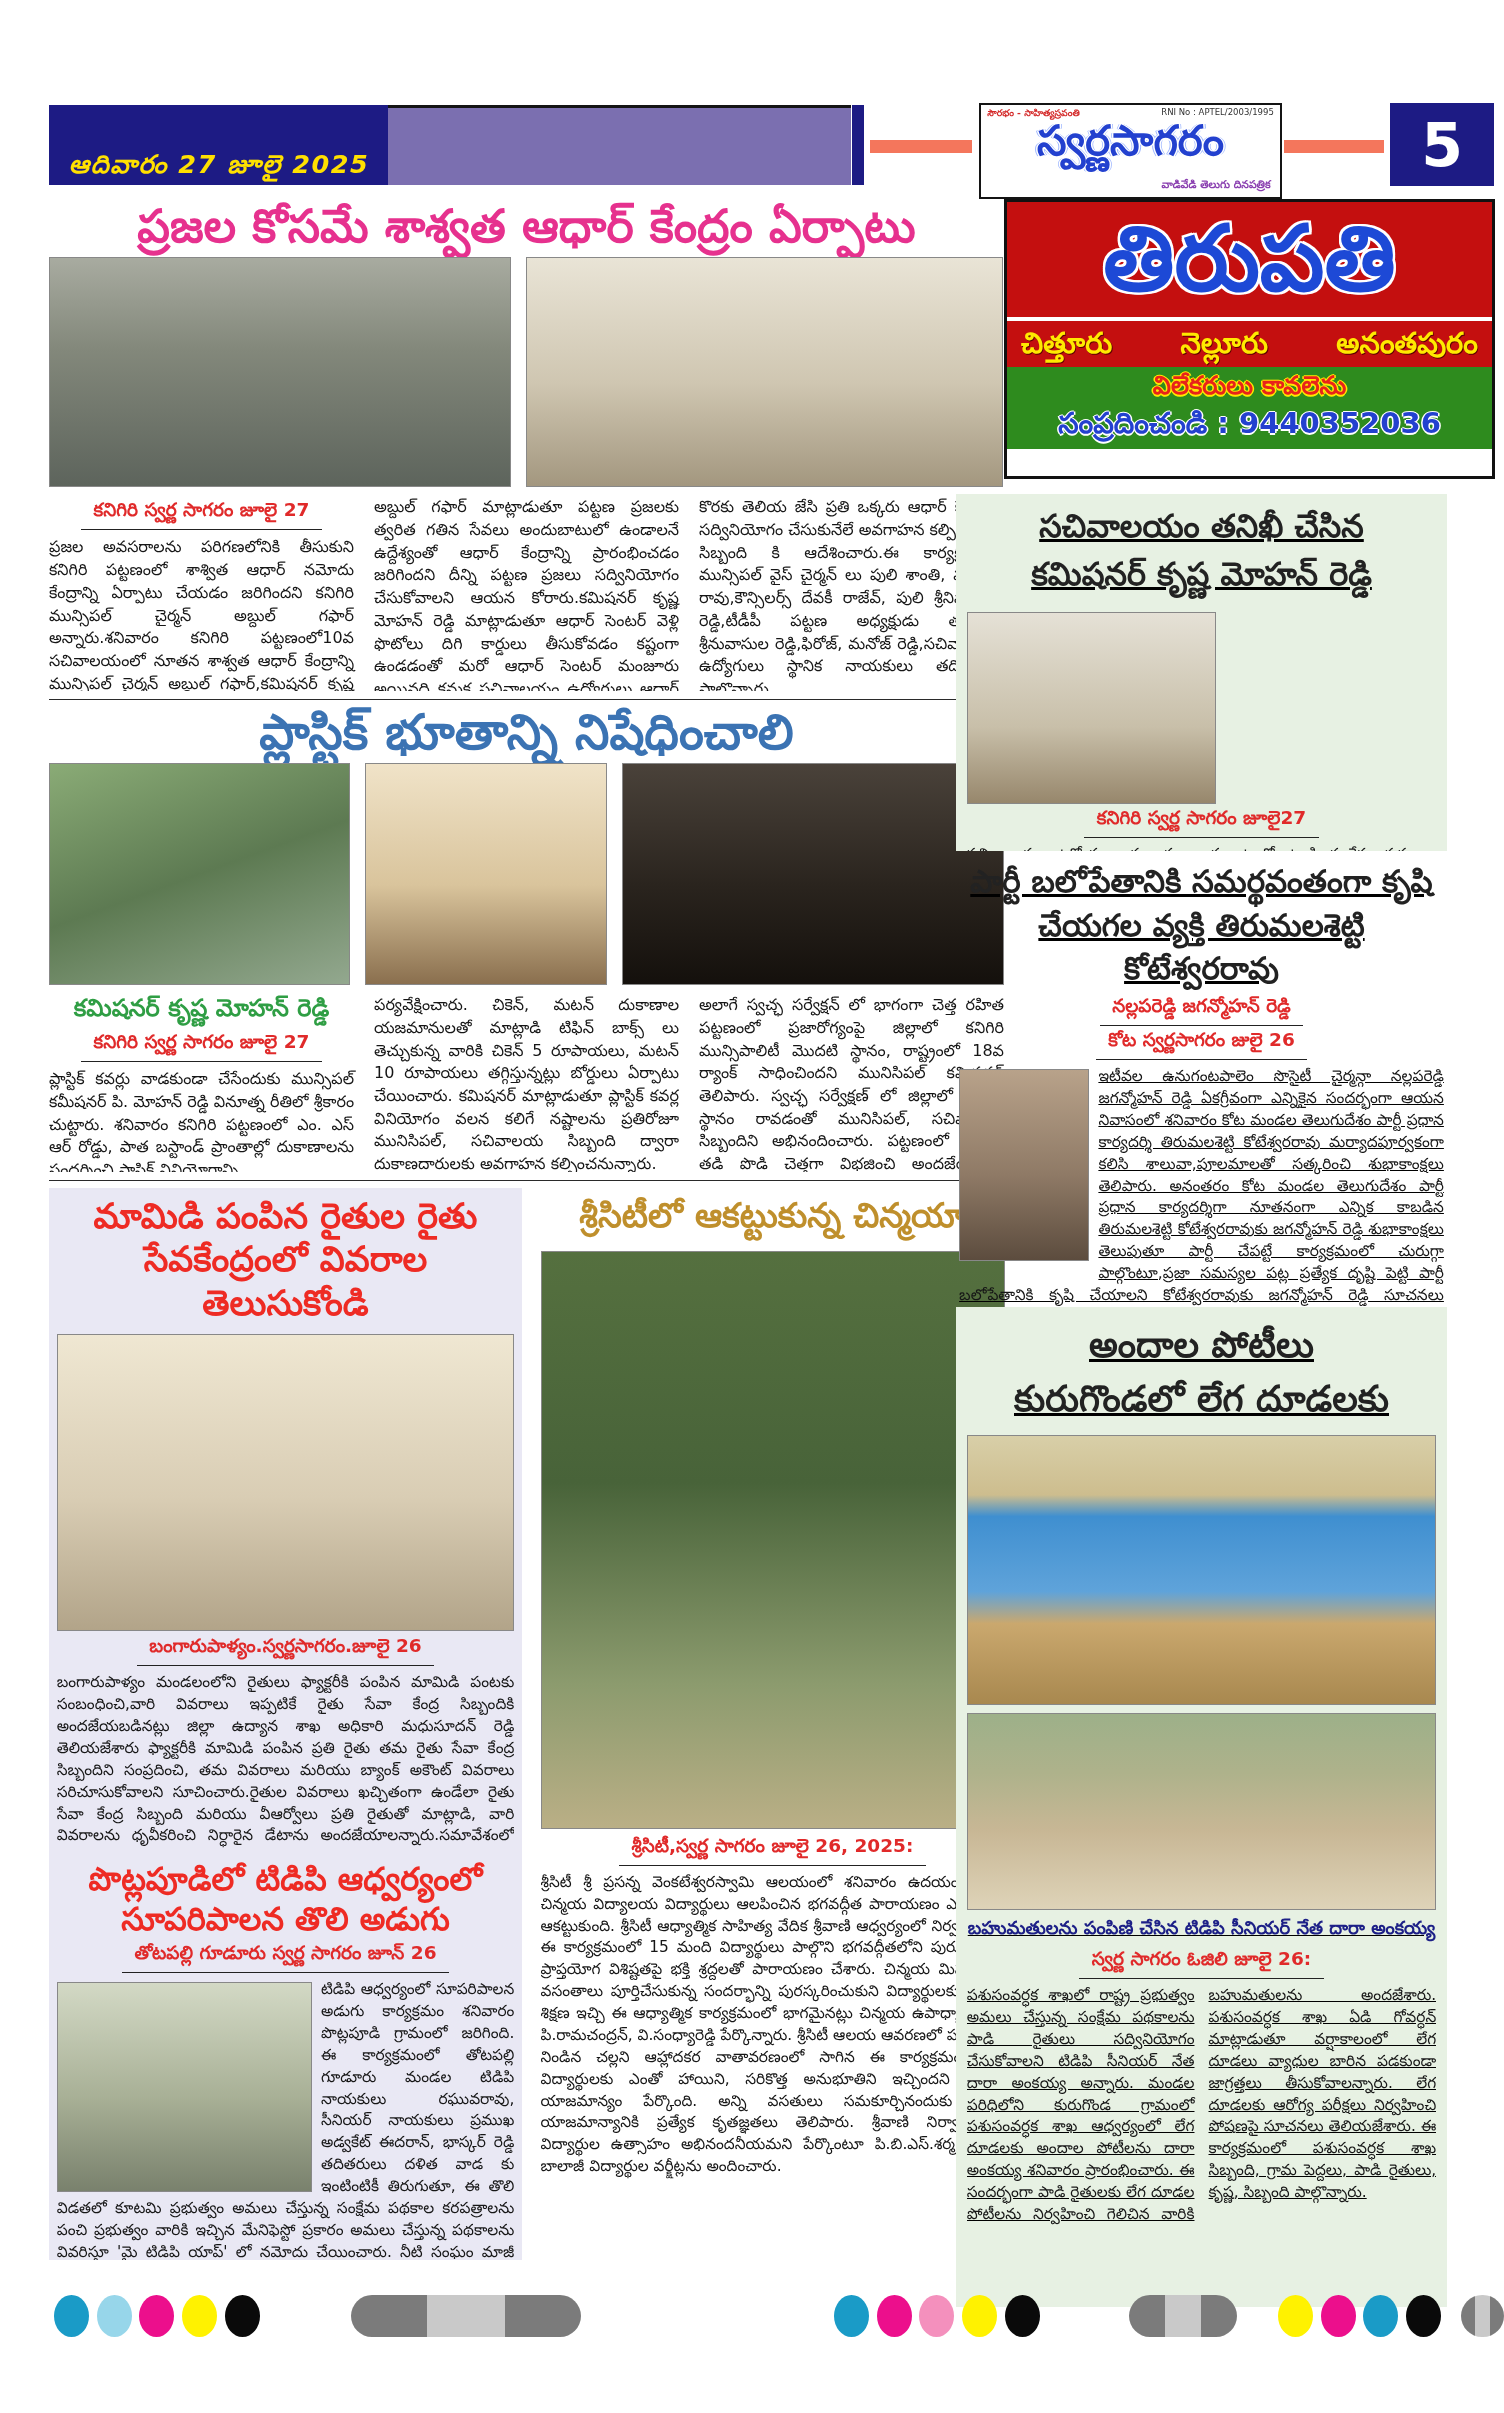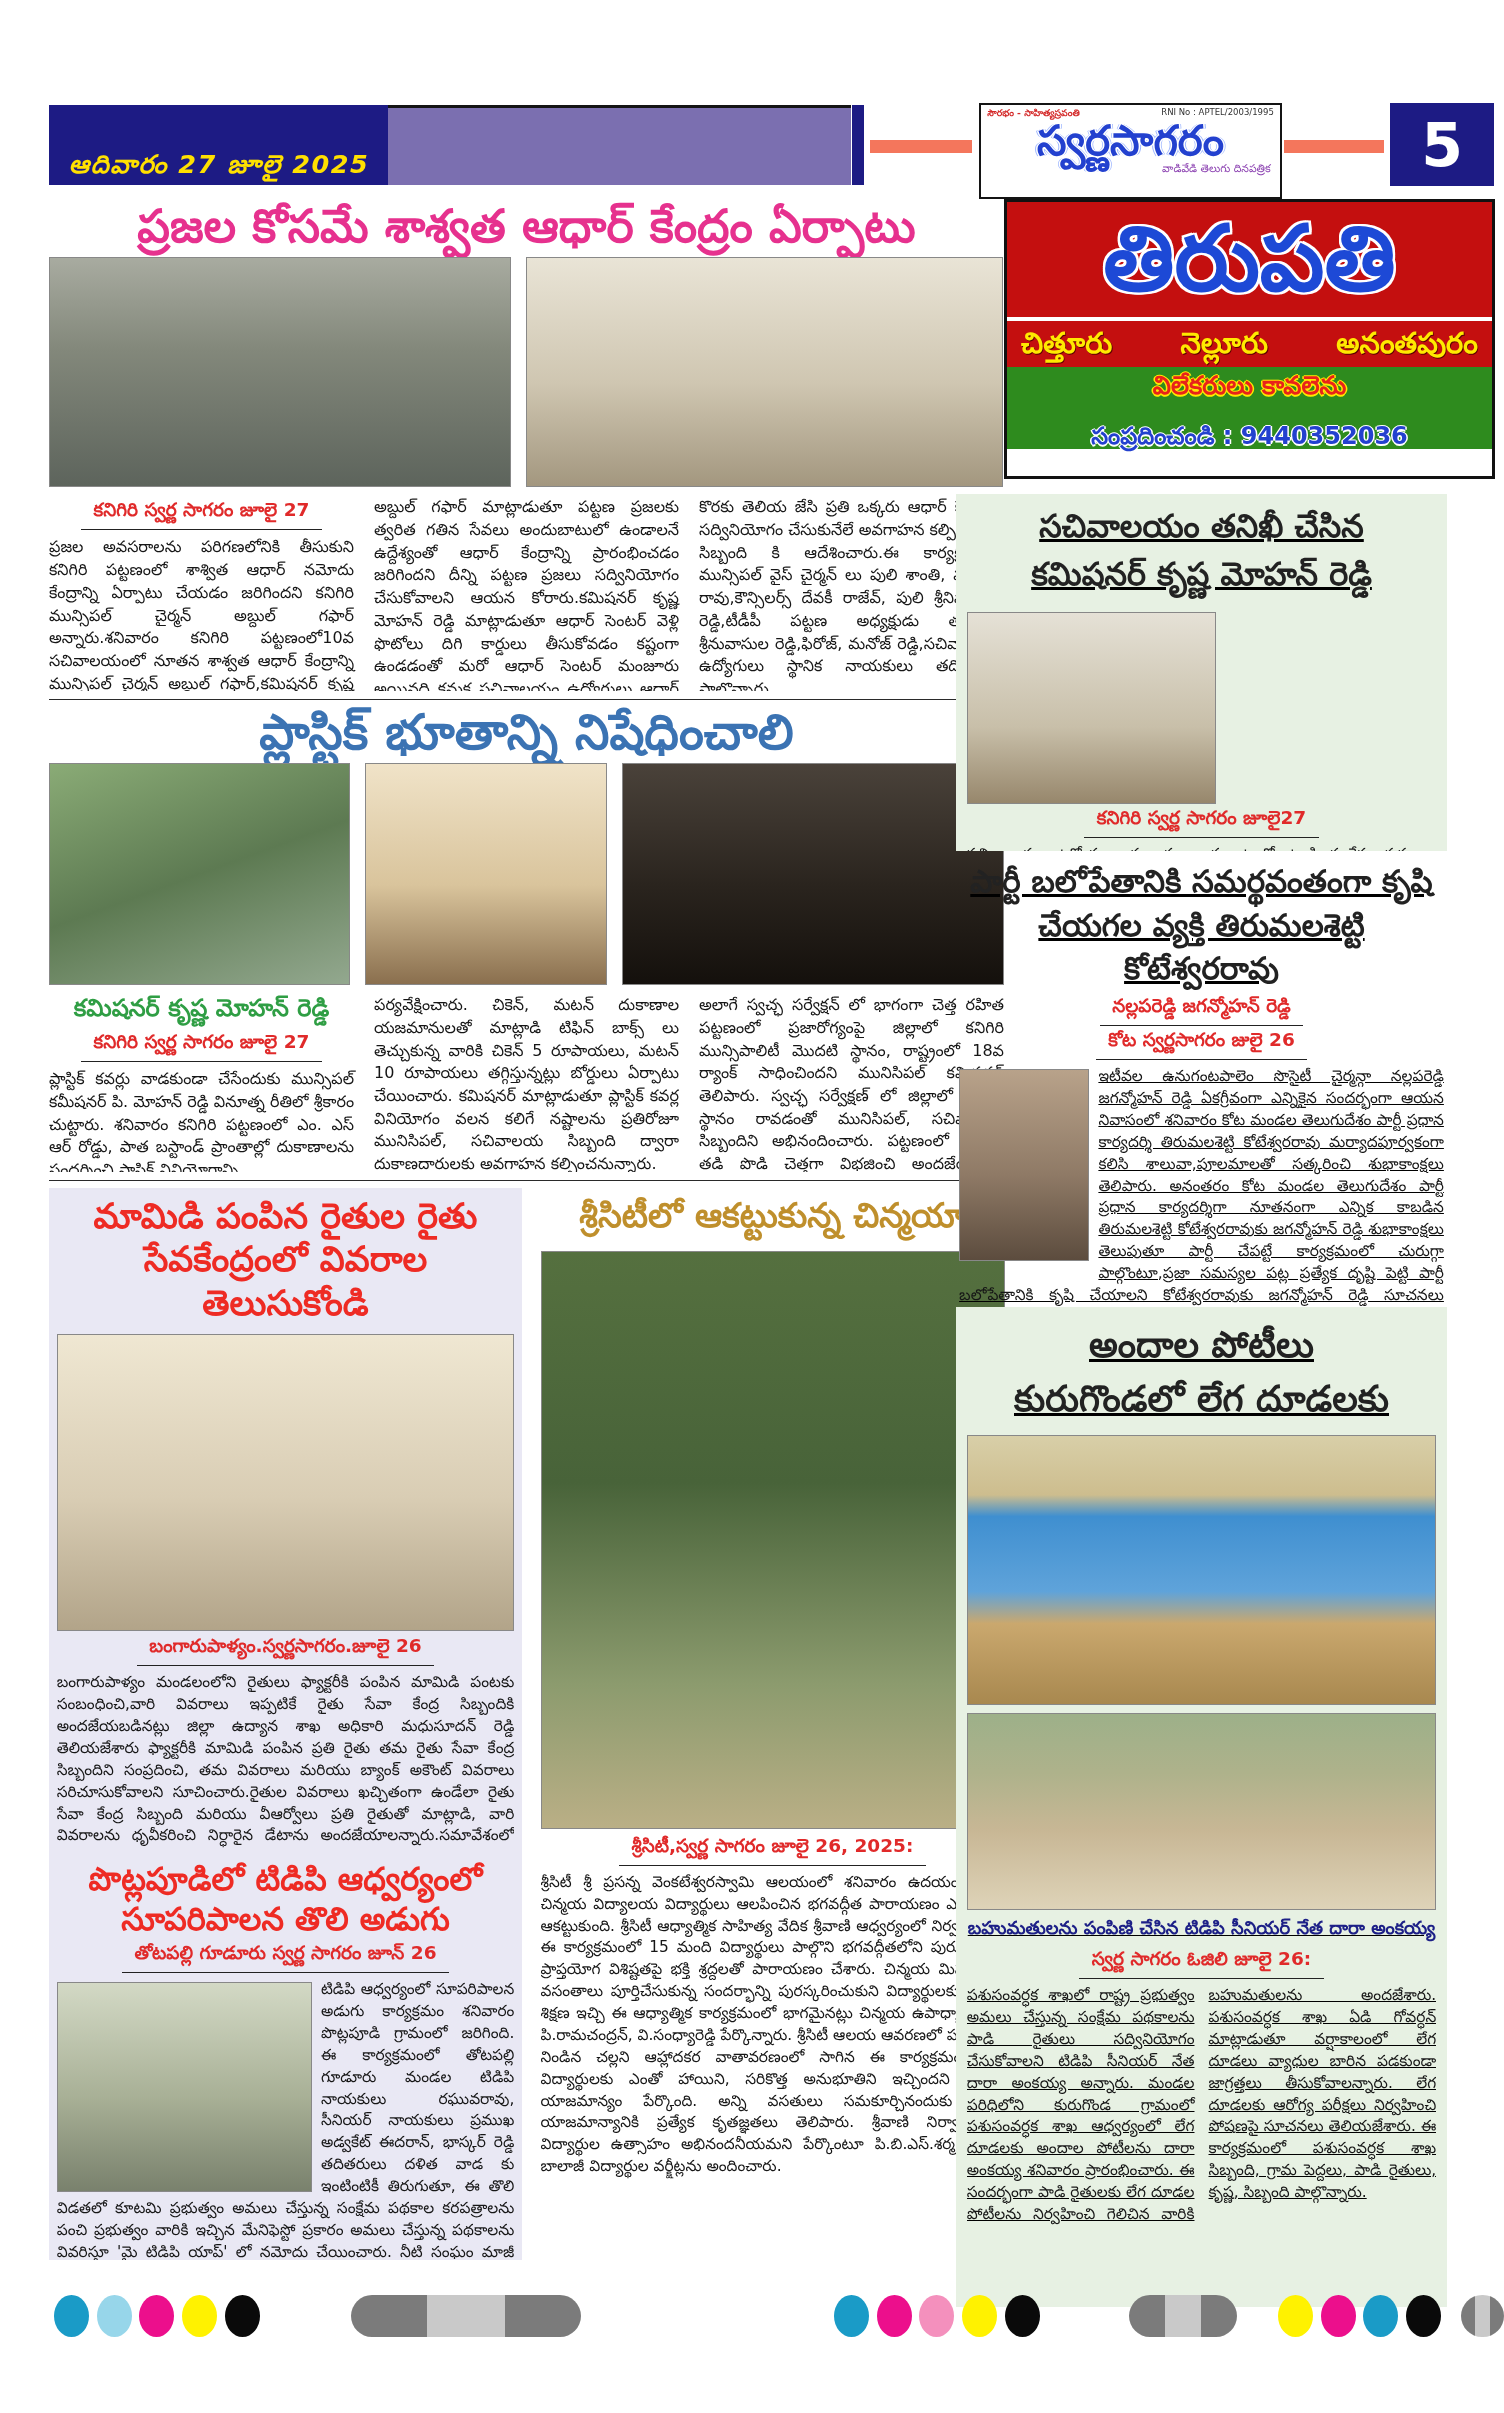--- a/index.html
+++ b/index.html
@@ -15,37 +15,37 @@
   .navy-cap { left:852px; top:105px; width:11.6px; height:80px; background:#1d1b84; }
   .dash { top:140px; height:13px; background:#f4765c; }
   .dash-l { left:870px; width:102px; }
   .dash-r { left:1284px; width:100px; }
   .masthead { left:979px; top:103px; width:303px; height:96px; background:#fff; border:2.3px solid #141414; text-align:center; overflow:hidden; }
   .mh-top { display:flex; justify-content:space-between; padding:2.3px 6.2px 0 6.2px; }
   .mh-tag { color:#d42a2a; font-size:9.3px; font-weight:bold; }
   .mh-rni { color:#333; font-size:8.5px; }
   .mh-title { color:#2341cf; font-size:42px; font-weight:bold; line-height:1.0;
     text-shadow:-1.5px 0 #fff,1.5px 0 #fff,0 -1.5px #fff,0 1.5px #fff, -2.3px 0 #9db6ff, 2.3px 0 #9db6ff; }
-  .mh-sub { color:#8a3fb0; font-size:10.8px; font-weight:normal; text-align:right; padding-right:9.3px; }
+  .mh-sub { color:#8a3fb0; font-size:10.8px; font-weight:bold; text-align:right; padding-right:9.3px;margin-top:16px; }
   .page-num { left:1390px; top:103px; width:104px; height:83px; background:#1d1b84;
     color:#fff; font-size:60px; font-weight:bold; display:flex; align-items:center; justify-content:center; }
 
   
   .ad { left:1004px; top:199px; width:491px; height:280px; border:3.1px solid #111; }
   .ad-red { height:165px; background:#c40f0f; text-align:center; }
   .ad-title { font-size:91px; font-weight:bold; color:#1d49d6; line-height:1.25;
     text-shadow:-2.3px 0 #fff,2.3px 0 #fff,0 -2.3px #fff,0 2.3px #fff,-2.3px -2.3px #fff,2.3px 2.3px #fff,-2.3px 2.3px #fff,2.3px -2.3px #fff; }
   .ad-divider { border-top:4.6px solid #fff; margin:1.5px 0 4.6px 0; }
   .ad-districts { display:flex; justify-content:space-between; padding:0 14px; color:#ffe900; font-size:29px; font-weight:bold;
     text-shadow:0.8px 0.8px 0 #5a0000; }
   .ad-green { height:82px; background:#2e8b1e; text-align:center; padding-top:3.1px; }
   .ad-wanted { color:#e8231a; font-size:25.5px; font-weight:bold;
     text-shadow:-1.5px 0 #ffe900,1.5px 0 #ffe900,0 -1.5px #ffe900,0 1.5px #ffe900; }
-  .ad-contact { color:#2341cf; font-size:24px; font-weight:bold;
-    text-shadow:-1.5px 0 #fff,1.5px 0 #fff,0 -1.5px #fff,0 1.5px #fff;margin-top:16px; }
+  .ad-contact { color:#2341cf; font-size:29px; font-weight:bold;
+    text-shadow:-1.5px 0 #fff,1.5px 0 #fff,0 -1.5px #fff,0 1.5px #fff; }
 
   
   .h-pink { color:#e6318e; font-size:46px; font-weight:bold; text-align:center; line-height:1.06; }
   .h-blue { color:#3b73b3; font-size:49px; font-weight:bold; text-align:center; line-height:1.0; }
   .h-red { color:#ee2b24; font-size:35px; font-weight:bold; text-align:center; line-height:1.25; }
   .h-gold { color:#bf8f2c; font-size:34px; font-weight:bold; text-align:center; line-height:1.6; }
   .h-black { color:#222; font-size:34px; font-weight:bold; text-align:center; line-height:1.5; }
   .subhead-green { color:#2f9e44; font-size:24px; font-weight:bold; text-align:center; }
   .dl { text-align:center; margin:3.1px 0 6.2px 0; }
   .dl-text { display:inline-block; color:#e02a2a; font-size:18.5px; font-weight:bold;

